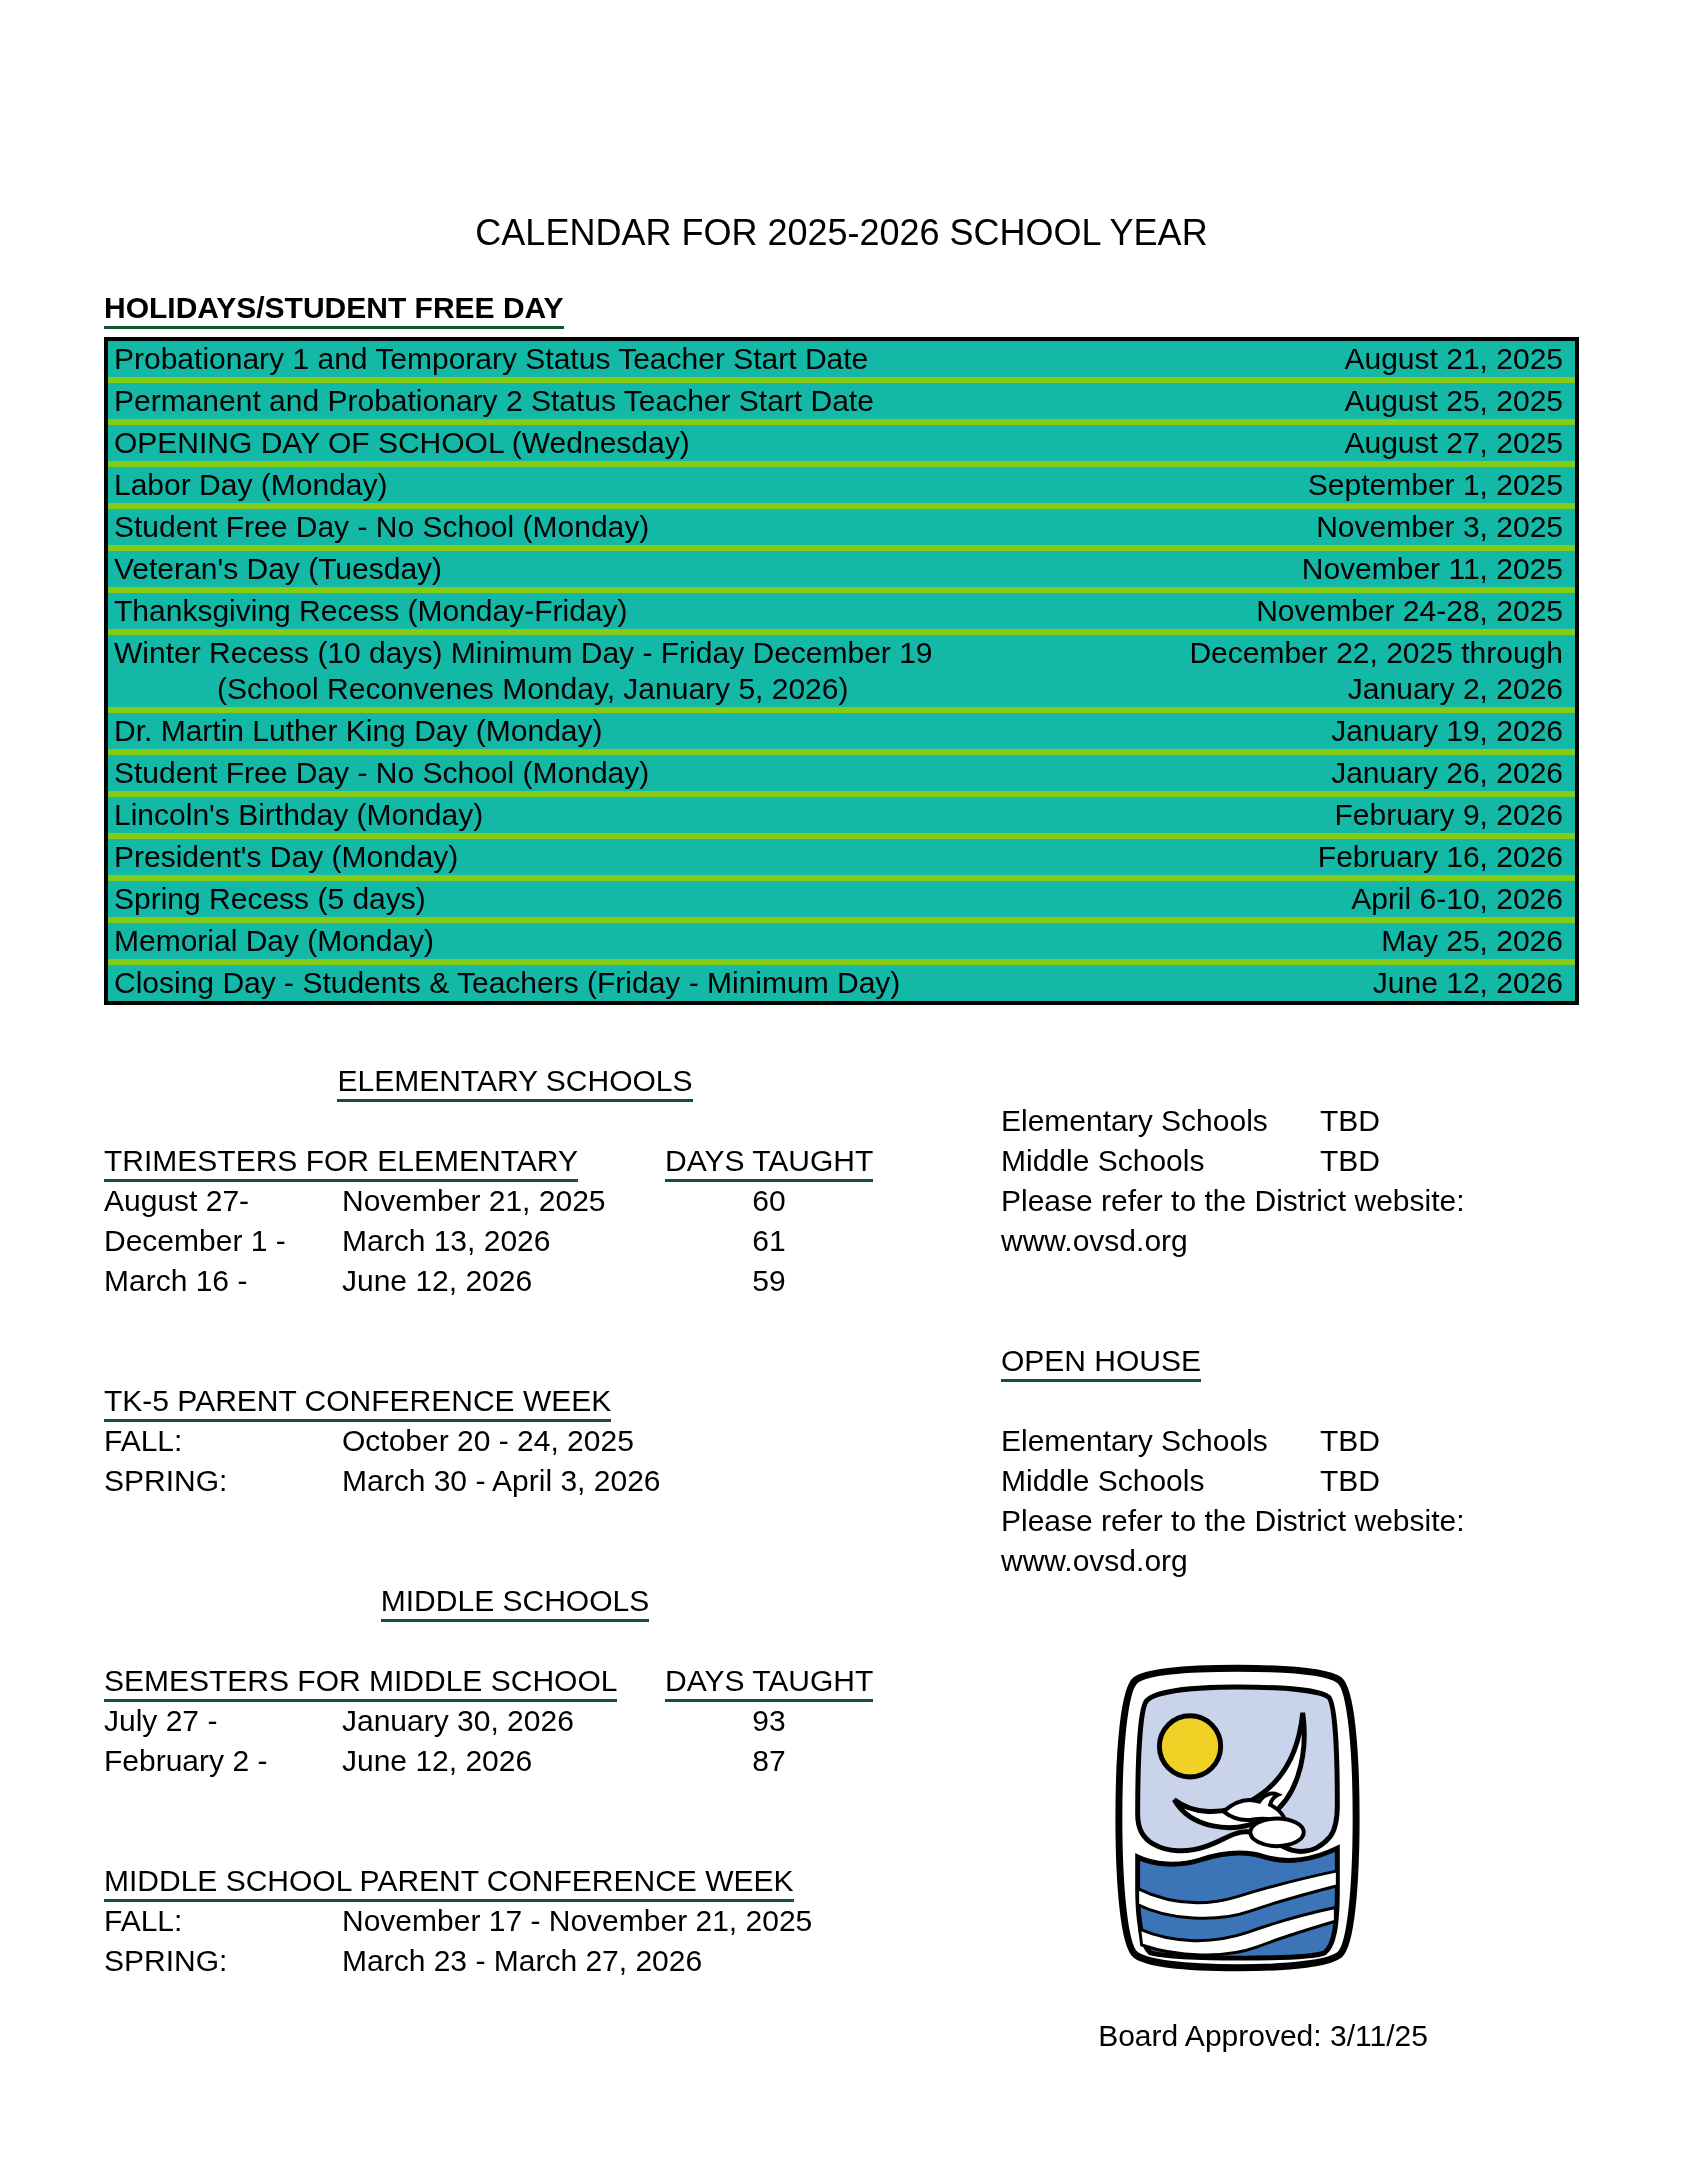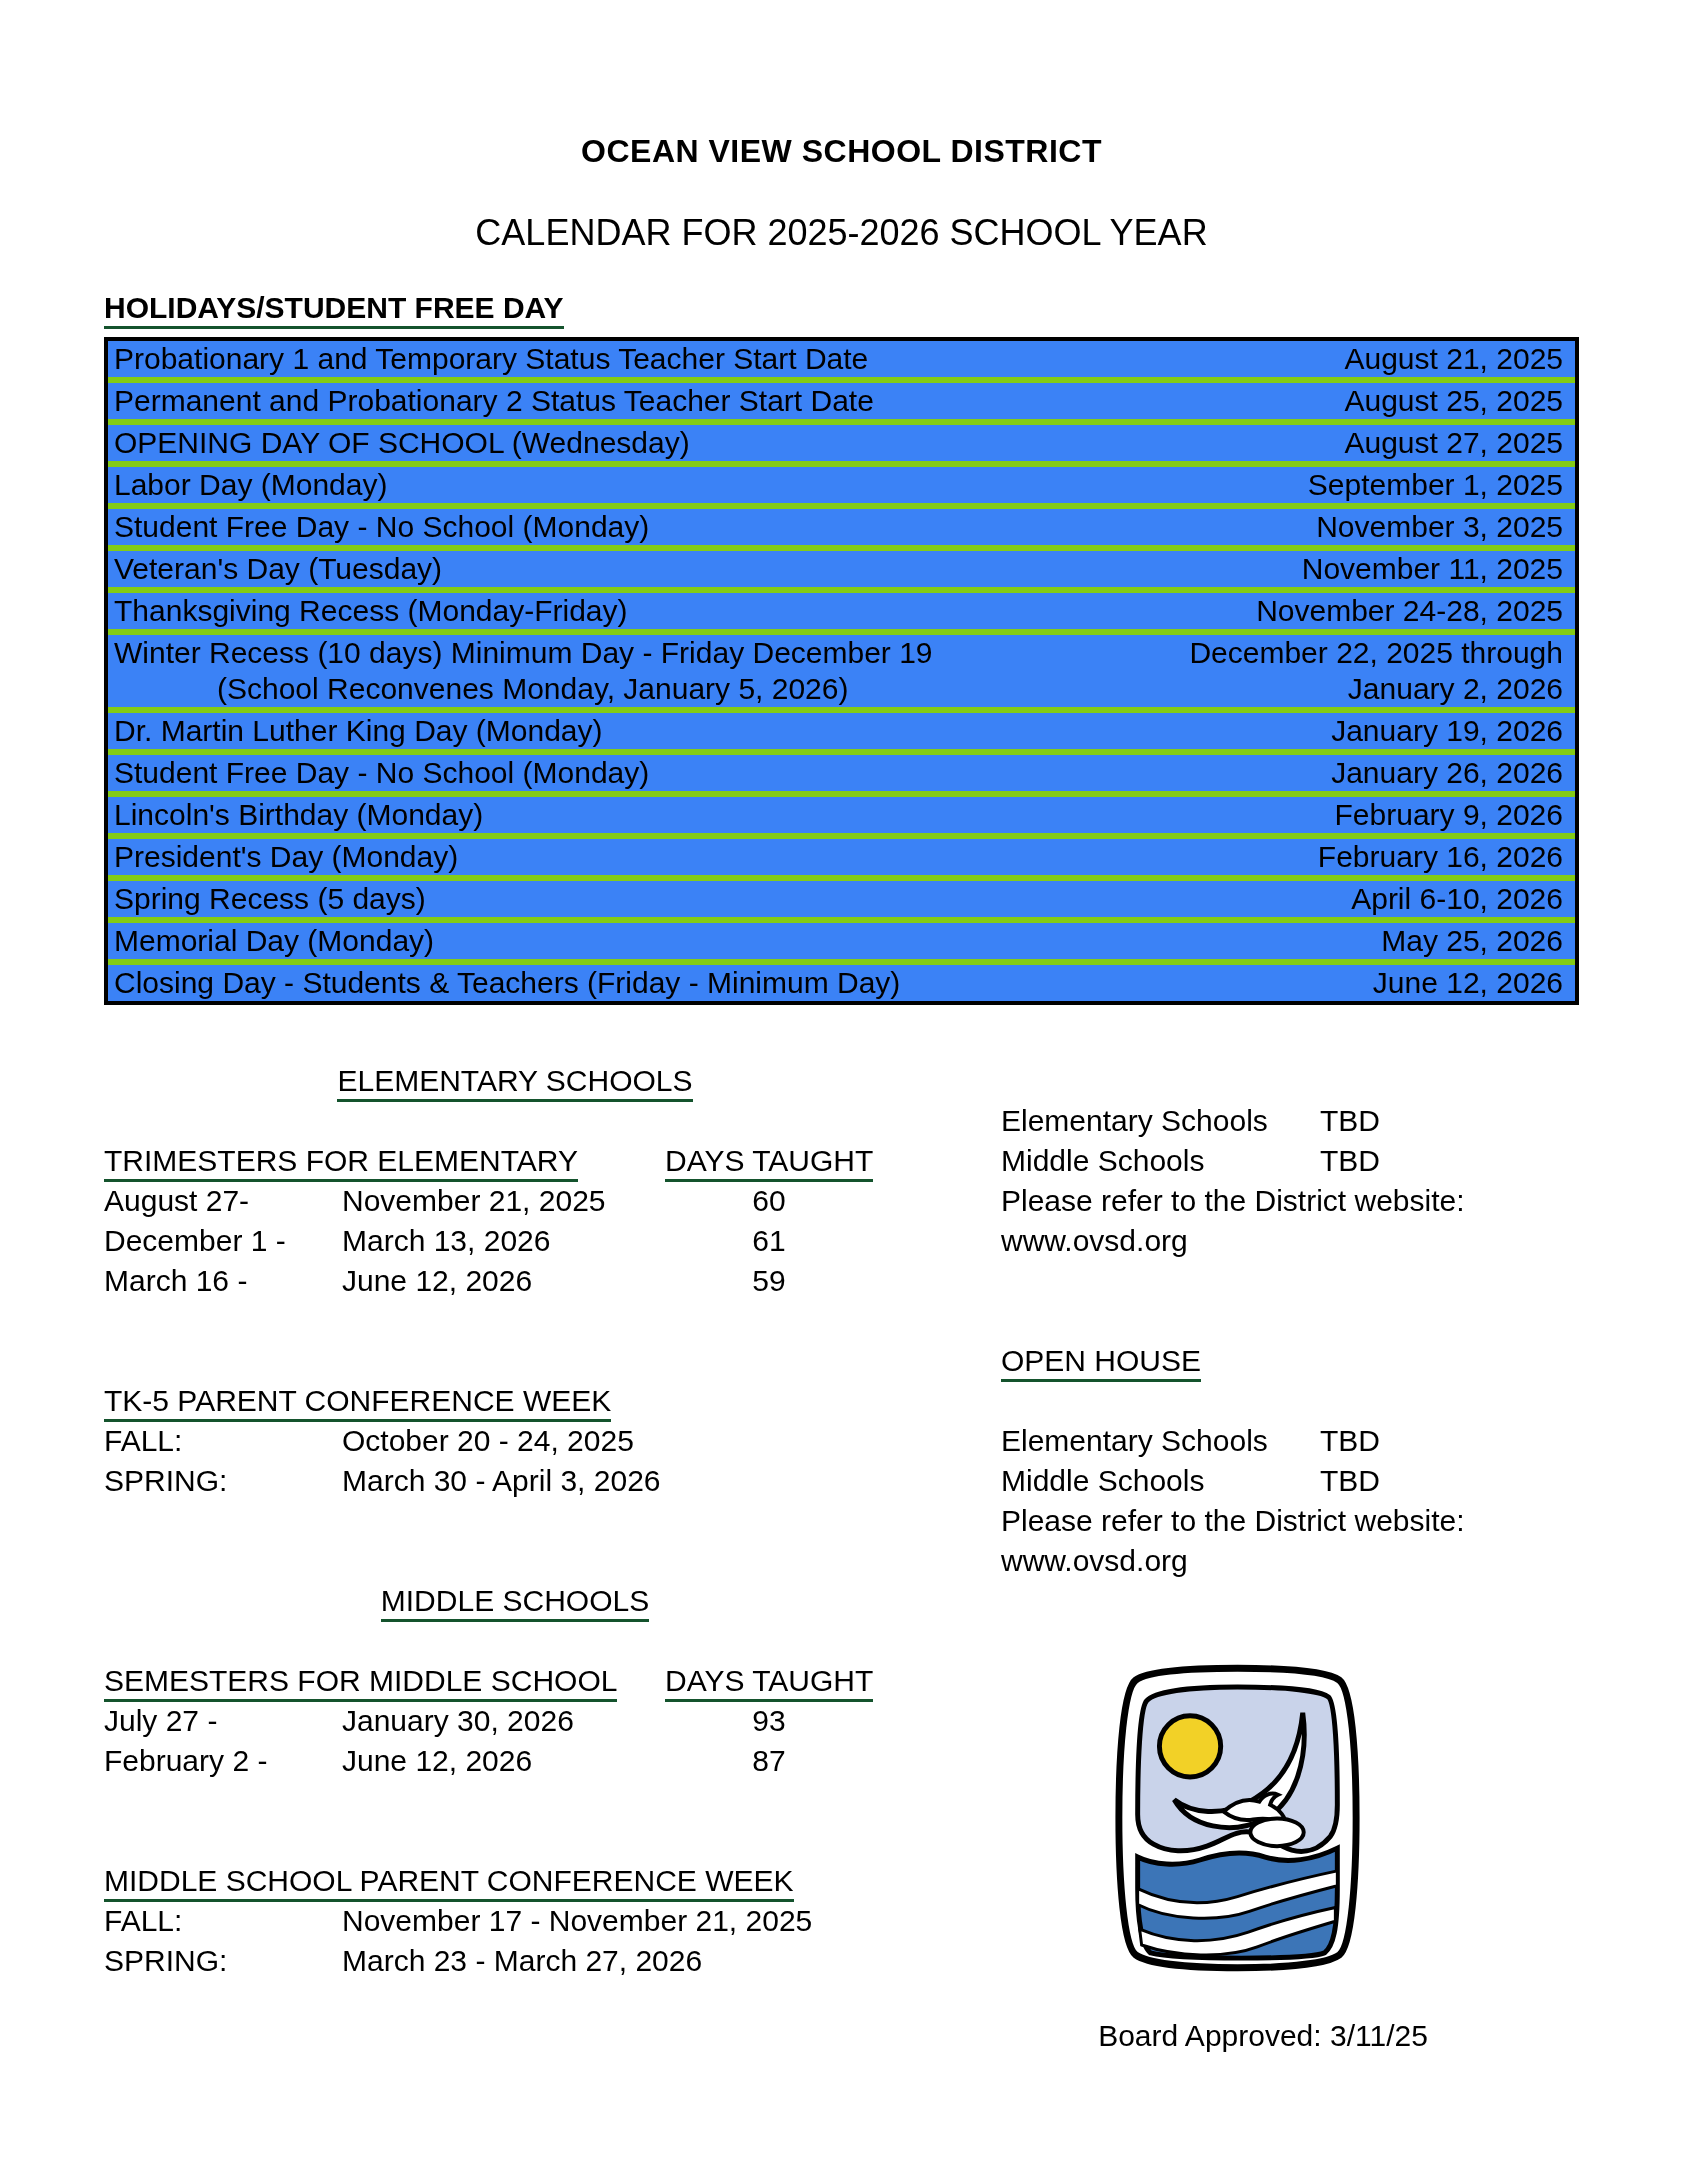--- a/index.html
+++ b/index.html
@@ -14,21 +14,21 @@
   .u { display:inline-block; border-bottom:3px solid #14532d; padding-bottom:1px; line-height:34px; }
   .line { height:40px; line-height:40px; white-space:nowrap; }
   .sp { height:40px; }
 
   
   .doc-title { top:133px; left:0; width:1683px; font-size:32px; font-weight:bold; letter-spacing:0.5px; }
   .doc-subtitle { top:212px; left:0; width:1683px; font-size:36px; }
   .holidays-heading { top:291px; left:104px; font-size:30px; font-weight:bold; }
 
   
-  .holiday-table { top:337px; left:104px; width:1475px; border:4px solid #000; box-sizing:border-box; background:#3b82f6; }
+  .holiday-table { top:337px; left:104px; width:1475px; border:4px solid #000; box-sizing:border-box; background:#14b8a6; }
   .t-row { border-top:6px solid #84cc16; }
   .t-row:first-child { border-top:none; }
   .t-line { display:flex; justify-content:space-between; line-height:36px; padding:0 12px 0 6px; white-space:nowrap; }
   .t-line .indent { padding-left:103px; }
 
   
   .left-col { top:1061px; left:104px; width:822px; }
   .right-col { top:1061px; left:1001px; width:578px; }
 
   .trow { display:flex; }
@@ -45,21 +45,20 @@
 
   
   .logo-box { top:1661px; left:1109px; width:257px; height:314px; }
   .board-approved { top:2016px; left:1040px; width:446px; text-align:center; height:40px; line-height:40px; }
 </style>
 </head>
 <body>
 
 <div class="page">
 
-  <div class="abs doc-title center">OCEAN VIEW SCHOOL DISTRICT</div>
   <div class="abs doc-subtitle center">CALENDAR FOR 2025-2026 SCHOOL YEAR</div>
 
   <div class="abs holidays-heading">
     <span class="u">HOLIDAYS/STUDENT FREE DAY</span>
   </div>
 
   <div class="abs holiday-table">
     <div class="t-row">
         <div class="t-line">
           <span>Probationary 1 and Temporary Status Teacher Start Date</span>

